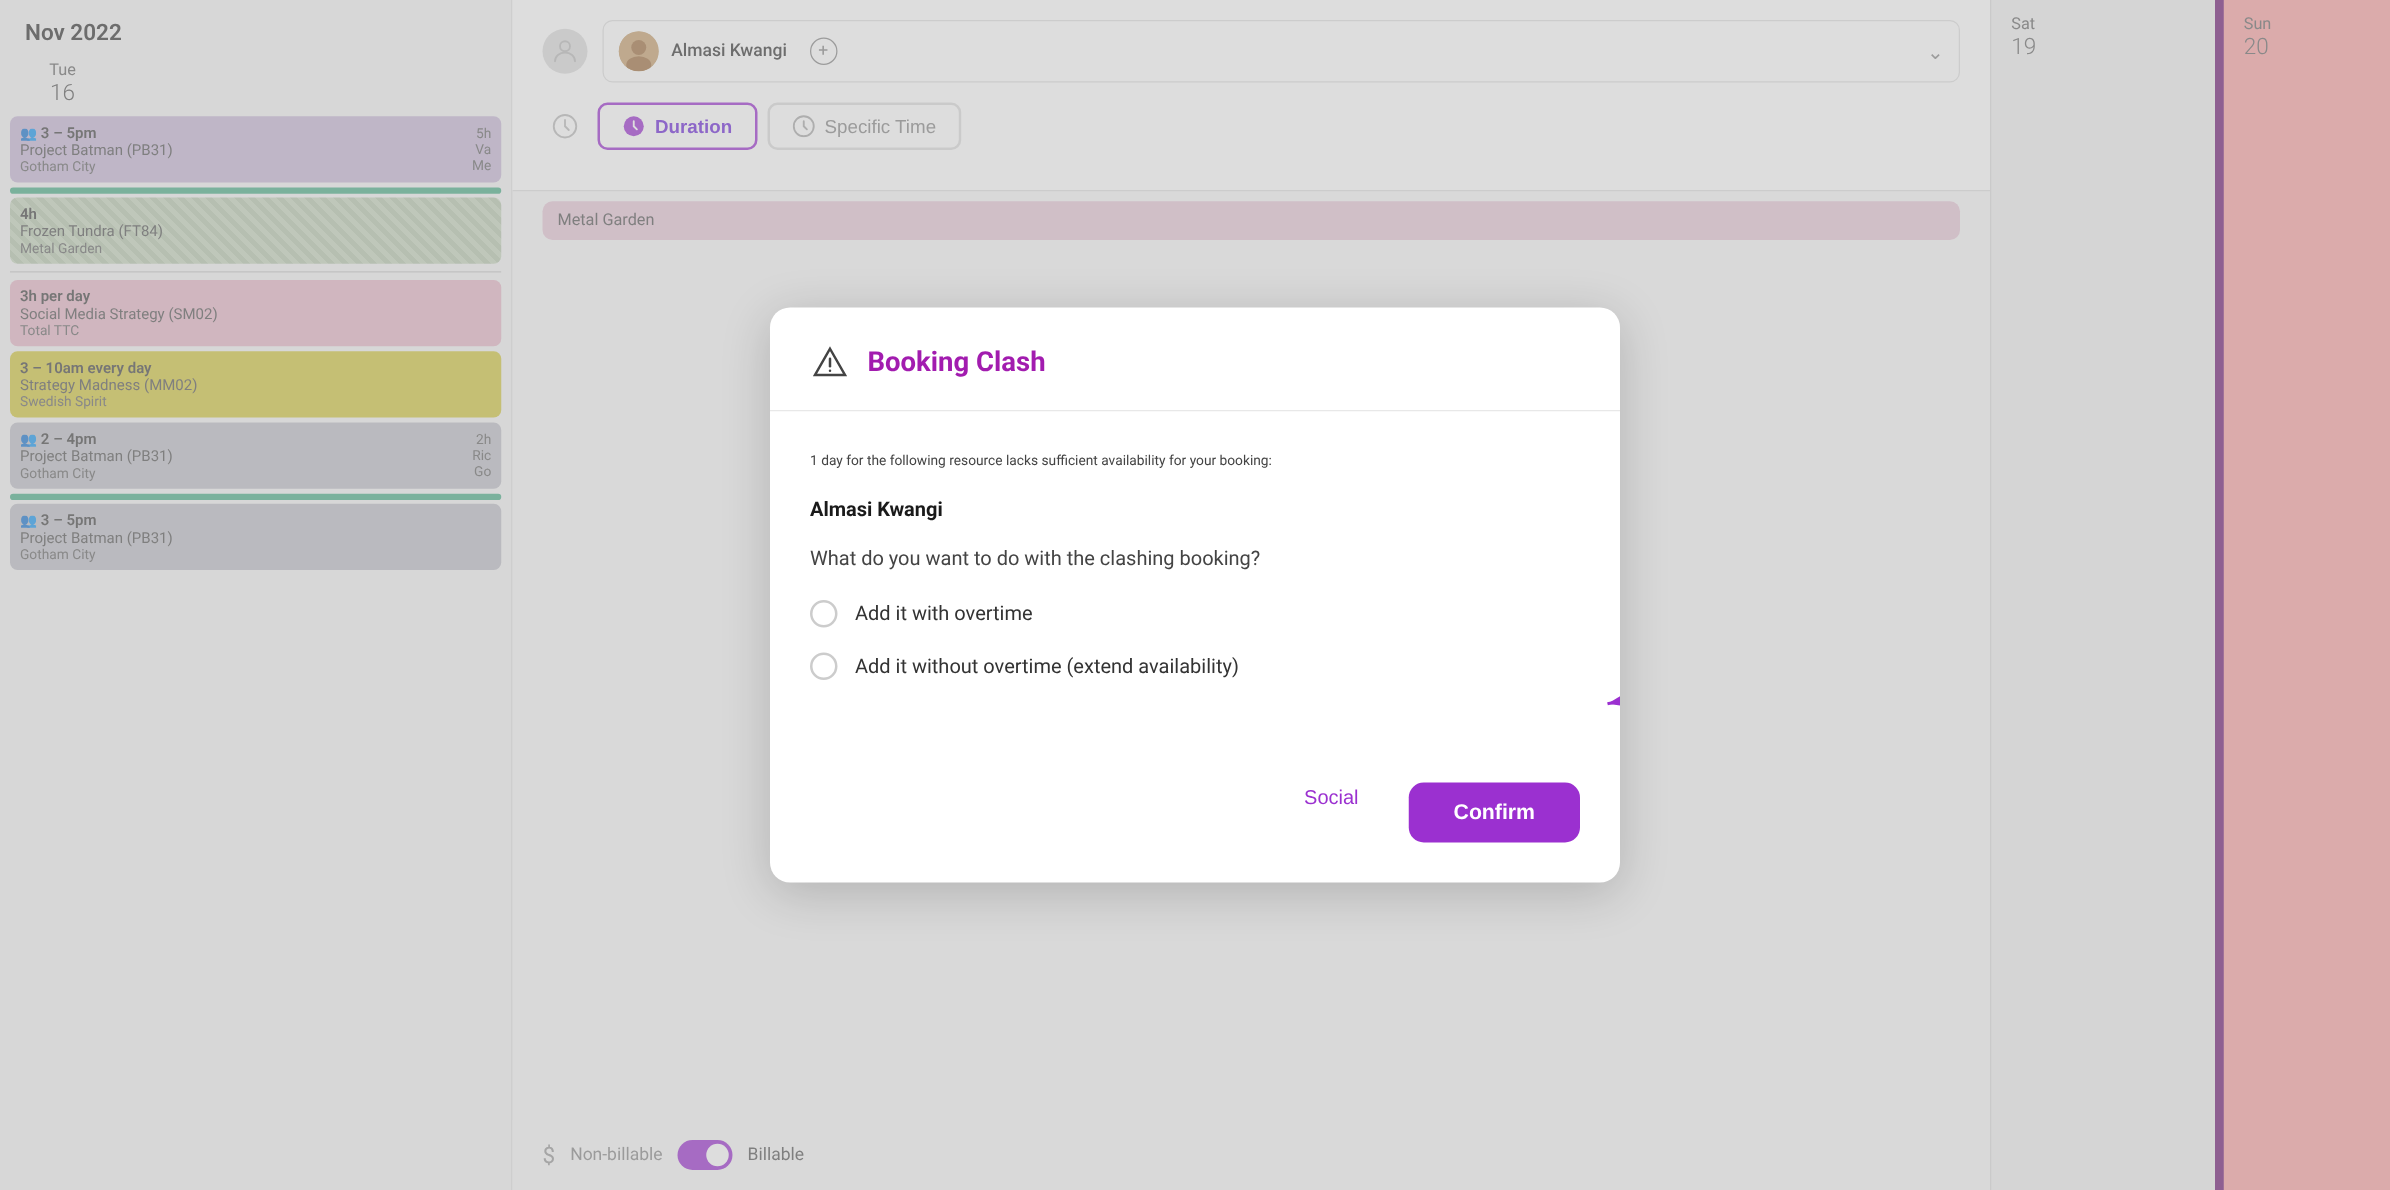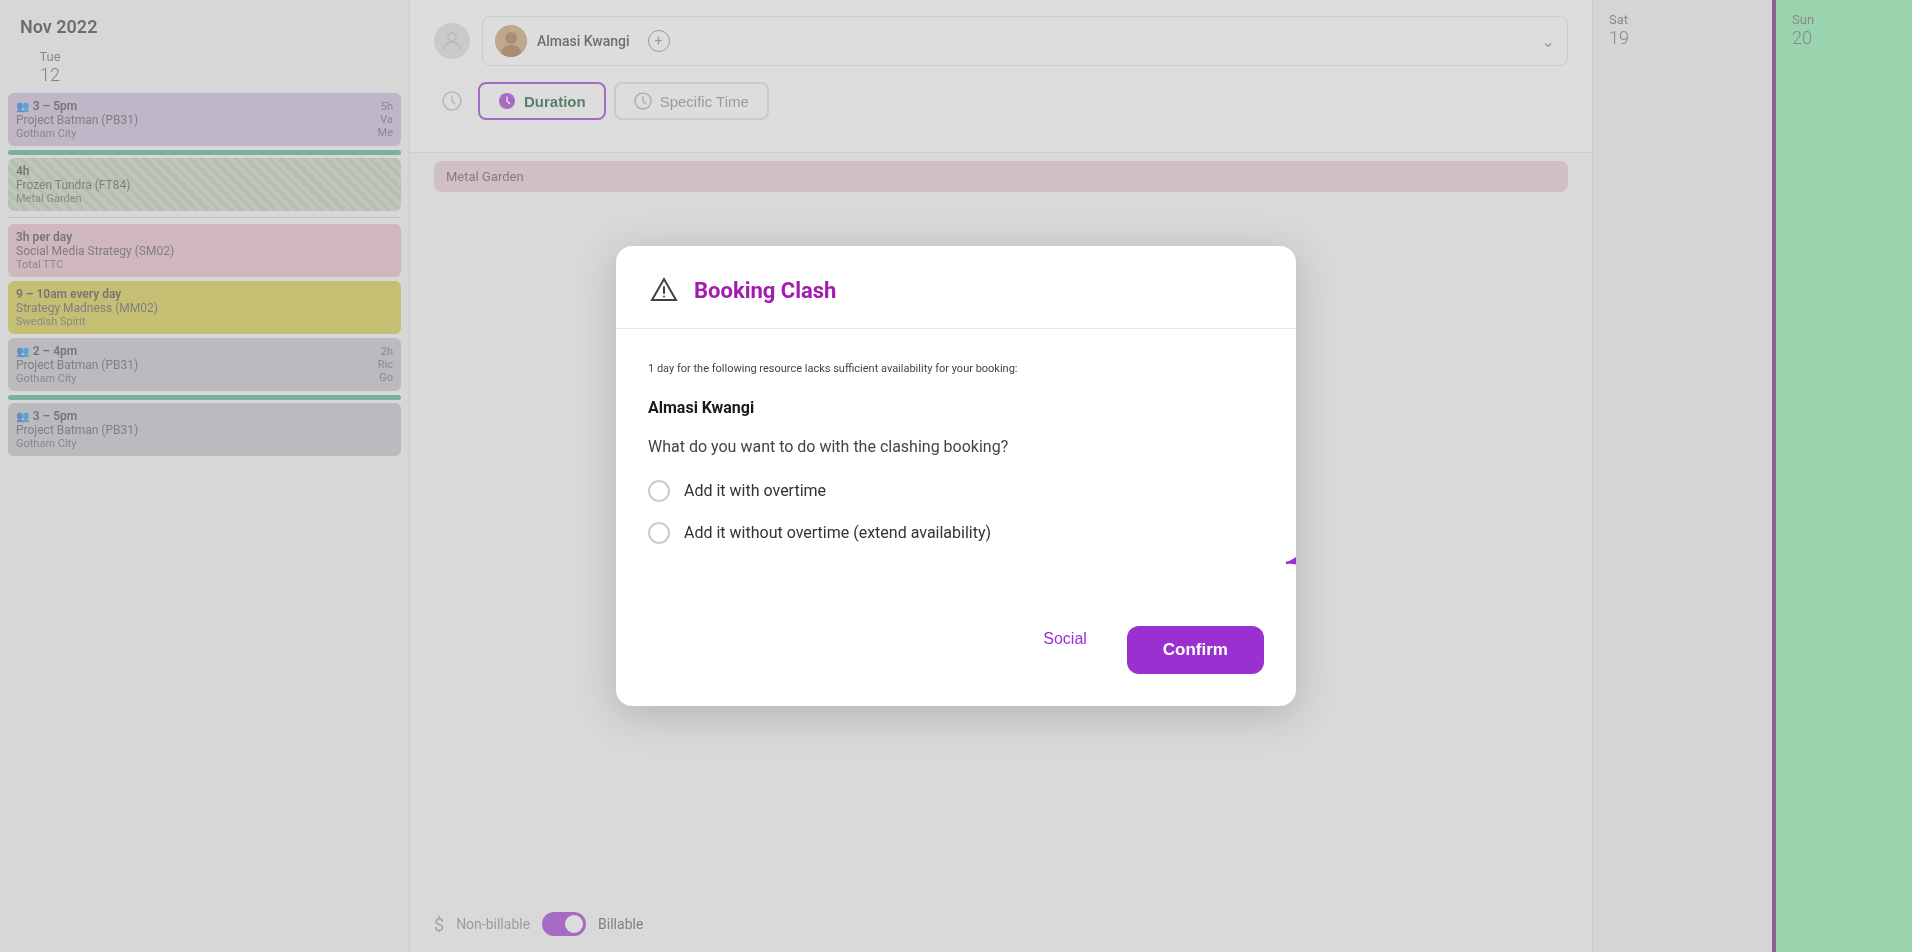--- a/index.html
+++ b/index.html
@@ -231,21 +231,21 @@
       border: 2px solid #9b30d0;
       background: #fff;
       cursor: pointer;
       font-size: 15px;
       font-weight: 600;
       color: #9b30d0;
     }
 
     .tab-btn.active {
       border-color: #9b30d0;
-      color: #14532d;
+      color: #6d28d9;
     }
 
     .tab-btn.inactive {
       border-color: #ddd;
       color: #888;
       font-weight: 400;
     }
 
     
     .right-sidebar {
@@ -482,21 +482,21 @@
 </head>
 <body>
 
 <div class="app-container">
 
   <div class="left-sidebar">
     <div class="sidebar-header">Nov 2022</div>
     <div class="sidebar-day-header">
       <div class="day-label">
         <div>Tue</div>
-        <div style="font-size:18px;font-weight:300;color:#555;">12</div>
+        <div style="font-size:18px;font-weight:300;color:#555;">16</div>
       </div>
     </div>
 
     <div class="calendar-events">
 
       <div class="event-block purple">
         <div style="display:flex;align-items:center;justify-content:space-between;">
           <div>
             <div class="event-time">
               <span style="font-size:11px;">👥</span>
@@ -523,21 +523,21 @@
 
       <div style="border-top:1px solid #ccc;margin:6px 0;"></div>
 
       <div class="event-block pink">
         <div class="event-time">3h per day</div>
         <div class="event-name">Social Media Strategy (SM02)</div>
         <div class="event-location">Total TTC</div>
       </div>
 
       <div class="event-block yellow">
-        <div class="event-time">9 – 10am every day</div>
+        <div class="event-time">3 – 10am every day</div>
         <div class="event-name">Strategy Madness (MM02)</div>
         <div class="event-location">Swedish Spirit</div>
       </div>
 
       <div class="event-block gray">
         <div style="display:flex;align-items:center;justify-content:space-between;">
           <div>
             <div class="event-time">
               <span style="font-size:11px;">👥</span>
               2 – 4pm
@@ -636,21 +636,21 @@
     </div>
   </div>
 
   <div class="right-sidebar">
     <div class="right-day-header">
       <div class="right-day-name">Sat</div>
       <div class="right-day-num">19</div>
     </div>
   </div>
 
-  <div style="width:140px;height:100%;background:#86efac;border-left:4px solid #701a75;">
+  <div style="width:140px;height:100%;background:#fca5a5;border-left:7px solid #701a75;">
     <div class="right-day-header">
       <div class="right-day-name">Sun</div>
       <div class="right-day-num">20</div>
     </div>
   </div>
 
   <div class="modal-overlay">
     <div class="modal" style="position:relative;">
 
       <div style="position:absolute;top:58%;right:-200px;pointer-events:none;z-index:200;">

